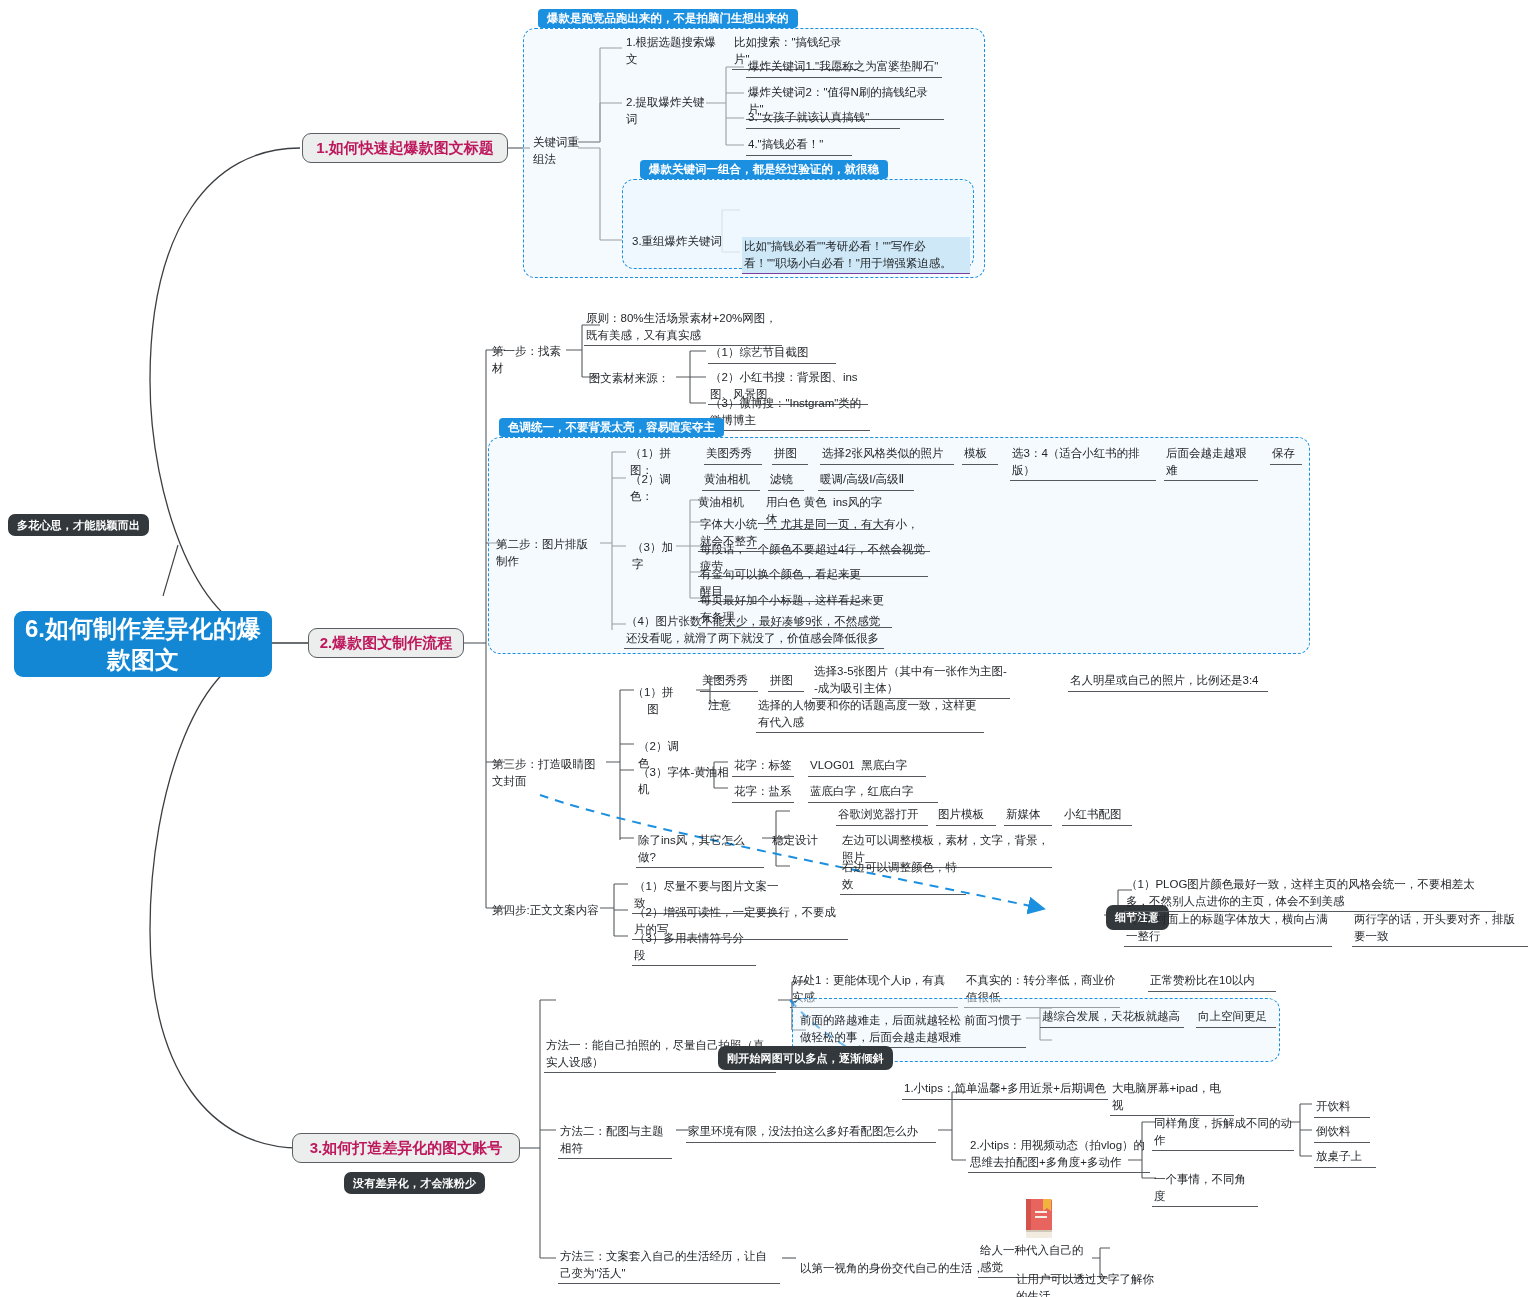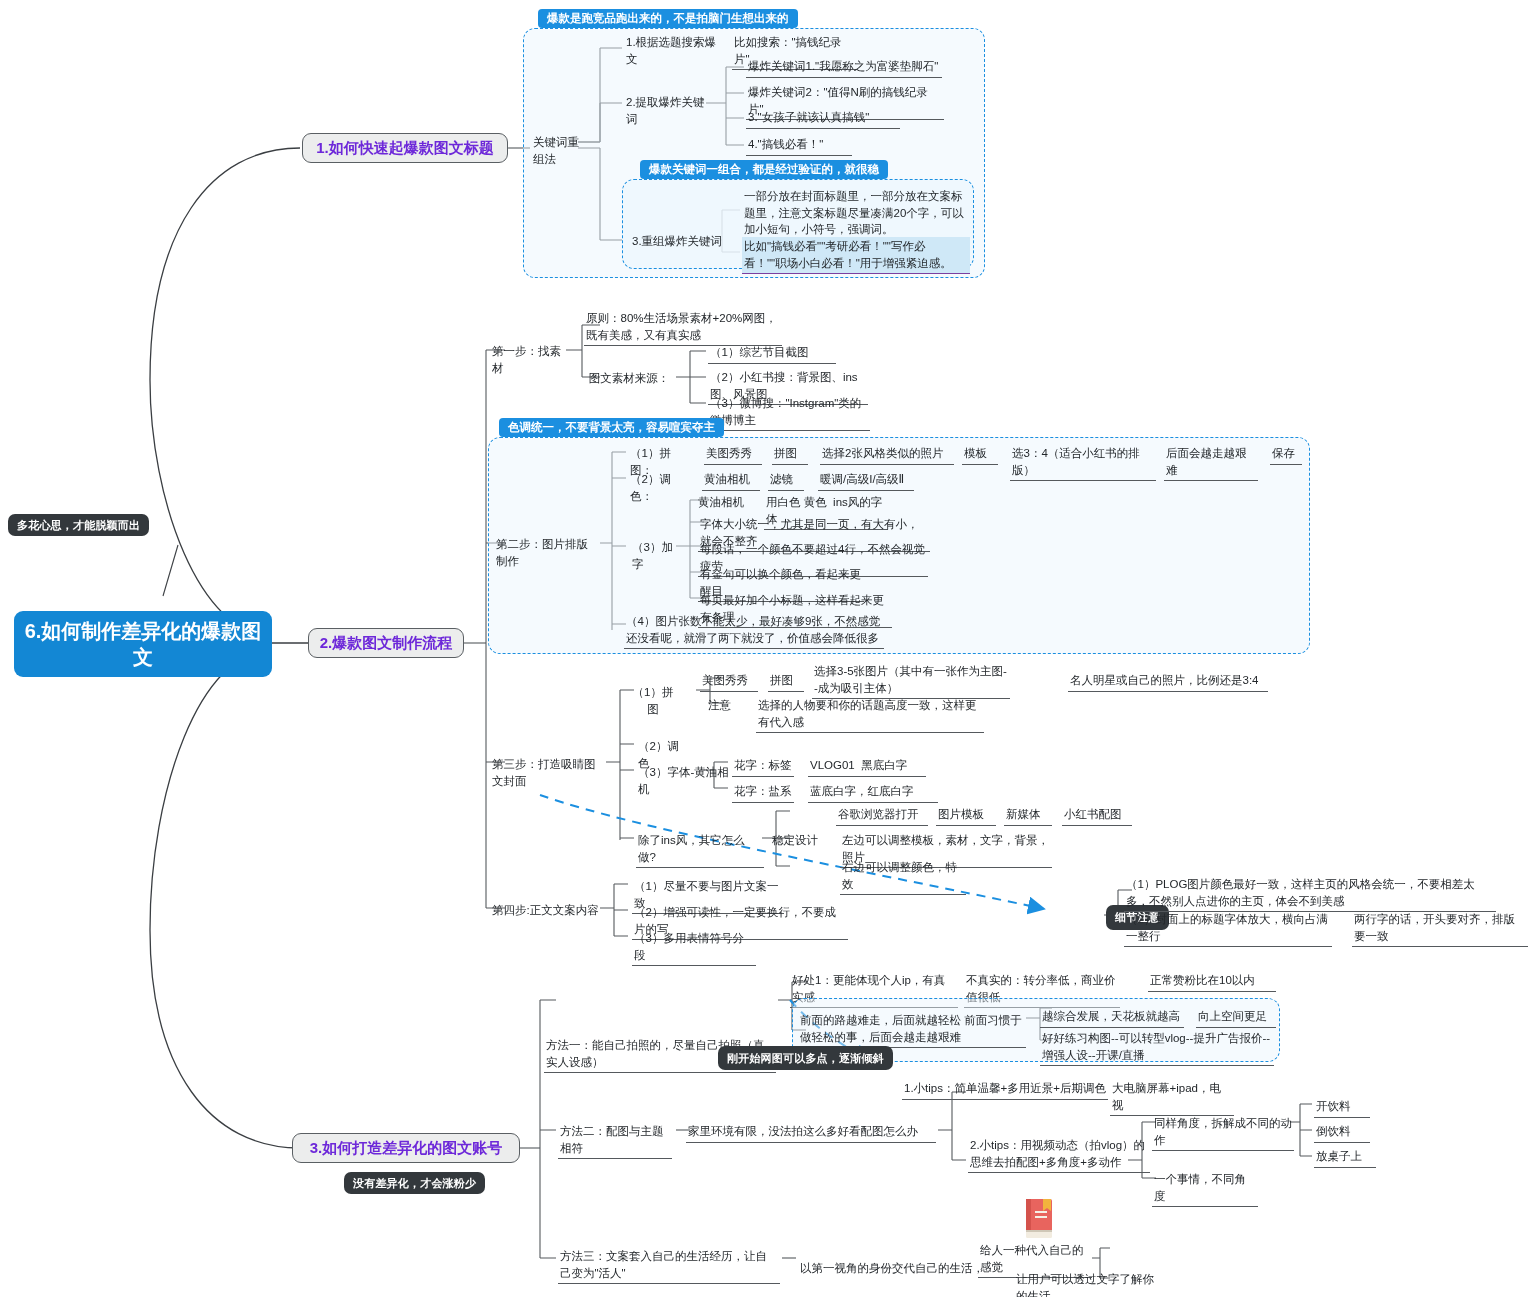--- a/index.html
+++ b/index.html
@@ -5,28 +5,28 @@
   html,body{margin:0;padding:0;background:#ffffff;}
   body{font-family:"Liberation Sans","DejaVu Sans",sans-serif;color:#23272b;}
   #stage{position:relative;width:1536px;height:1297px;overflow:hidden;background:#fff;}
   #wires{position:absolute;left:0;top:0;width:1536px;height:1297px;pointer-events:none;}
 
   .n{position:absolute;box-sizing:border-box;}
 
   
   .root{
     background:#1387d4;color:#fff;border-radius:9px;
-    font-size:20px;font-weight:bold;line-height:1.3;
+    font-size:24px;font-weight:bold;line-height:1.3;
     display:flex;align-items:center;justify-content:center;text-align:center;
     padding:6px 10px;
   }
   
   .chip{
     background:#eceded;border:1.5px solid #5a5f63;border-radius:9px;
-    font-size:15px;font-weight:bold;color:#6d28d9;
+    font-size:15px;font-weight:bold;color:#be185d;
     display:flex;align-items:center;justify-content:center;text-align:center;
     padding:4px 10px;
   }
   
   .pill{
     background:#33383c;color:#fff;border-radius:7px;
     font-size:11px;font-weight:bold;letter-spacing:.2px;
     display:flex;align-items:center;justify-content:center;text-align:center;
     padding:4px 9px;
   }
@@ -147,21 +147,20 @@
 
   <div class="n leaf nb" style="left:624px;top:93px;width:92px;">2.提取爆炸关键词</div>
   <div class="n leaf ul" style="left:746px;top:57px;width:196px;">爆炸关键词1."我愿称之为富婆垫脚石"</div>
   <div class="n leaf ul" style="left:746px;top:83px;width:198px;">爆炸关键词2："值得N刷的搞钱纪录片"</div>
   <div class="n leaf ul" style="left:746px;top:108px;width:154px;">3."女孩子就该认真搞钱"</div>
   <div class="n leaf ul" style="left:746px;top:135px;width:106px;">4."搞钱必看！"</div>
 
   <div class="n banner" style="left:640px;top:160px;height:19px;">爆款关键词一组合，都是经过验证的，就很稳</div>
   <div class="n dash inner" style="left:622px;top:179px;width:352px;height:90px;"></div>
   <div class="n leaf nb" style="left:630px;top:232px;width:96px;">3.重组爆炸关键词</div>
-  <div class="n leaf ul" style="left:742px;top:187px;width:228px;">一部分放在封面标题里，一部分放在文案标题里，注意文案标题尽量凑满20个字，可以加小短句，小符号，强调词。</div>
   <div class="n leaf hl ul" style="left:742px;top:237px;width:228px;">比如"搞钱必看""考研必看！""写作必看！""职场小白必看！"用于增强紧迫感。</div>
 
   <div class="n leaf nb" style="left:490px;top:342px;width:76px;">第一步：找素材</div>
   <div class="n leaf ul" style="left:584px;top:309px;width:198px;">原则：80%生活场景素材+20%网图，既有美感，又有真实感</div>
   <div class="n leaf nb" style="left:584px;top:369px;width:90px;text-align:center;">图文素材来源：</div>
   <div class="n leaf ul" style="left:708px;top:343px;width:128px;">（1）综艺节目截图</div>
   <div class="n leaf ul" style="left:708px;top:368px;width:160px;">（2）小红书搜：背景图、ins图、风景图</div>
   <div class="n leaf ul" style="left:708px;top:394px;width:162px;">（3）微博搜："Instgram"类的微博博主</div>
 
   <div class="n banner" style="left:499px;top:418px;height:19px;">色调统一，不要背景太亮，容易喧宾夺主</div>
@@ -231,21 +230,20 @@
 
   <div class="n leaf ul" style="left:544px;top:1036px;width:232px;">方法一：能自己拍照的，尽量自己拍照（真实人设感）</div>
   <div class="n leaf ul" style="left:790px;top:971px;width:168px;">好处1：更能体现个人ip，有真实感</div>
   <div class="n leaf ul" style="left:964px;top:971px;width:156px;">不真实的：转分率低，商业价值很低</div>
   <div class="n leaf ul" style="left:1148px;top:971px;width:128px;">正常赞粉比在10以内</div>
 
   <div class="n dash" style="left:792px;top:998px;width:488px;height:64px;"></div>
   <div class="n leaf ul" style="left:798px;top:1011px;width:228px;">前面的路越难走，后面就越轻松 前面习惯于做轻松的事，后面会越走越艰难</div>
   <div class="n leaf ul" style="left:1040px;top:1007px;width:144px;">越综合发展，天花板就越高</div>
   <div class="n leaf ul" style="left:1196px;top:1007px;width:80px;">向上空间更足</div>
-  <div class="n leaf ul" style="left:1040px;top:1029px;width:234px;">好好练习构图--可以转型vlog--提升广告报价--增强人设--开课/直播</div>
   <div class="n pill" style="left:718px;top:1046px;height:24px;">刚开始网图可以多点，逐渐倾斜</div>
 
   <div class="n leaf ul" style="left:558px;top:1122px;width:114px;">方法二：配图与主题相符</div>
   <div class="n leaf ul" style="left:686px;top:1122px;width:250px;">家里环境有限，没法拍这么多好看配图怎么办</div>
   <div class="n leaf ul" style="left:902px;top:1079px;width:206px;">1.小tips：简单温馨+多用近景+后期调色</div>
   <div class="n leaf ul" style="left:1110px;top:1079px;width:124px;">大电脑屏幕+ipad，电视</div>
   <div class="n leaf ul" style="left:968px;top:1136px;width:182px;">2.小tips：用视频动态（拍vlog）的思维去拍配图+多角度+多动作</div>
   <div class="n leaf ul" style="left:1152px;top:1114px;width:142px;">同样角度，拆解成不同的动作</div>
   <div class="n leaf ul" style="left:1314px;top:1097px;width:56px;">开饮料</div>
   <div class="n leaf ul" style="left:1314px;top:1122px;width:56px;">倒饮料</div>

